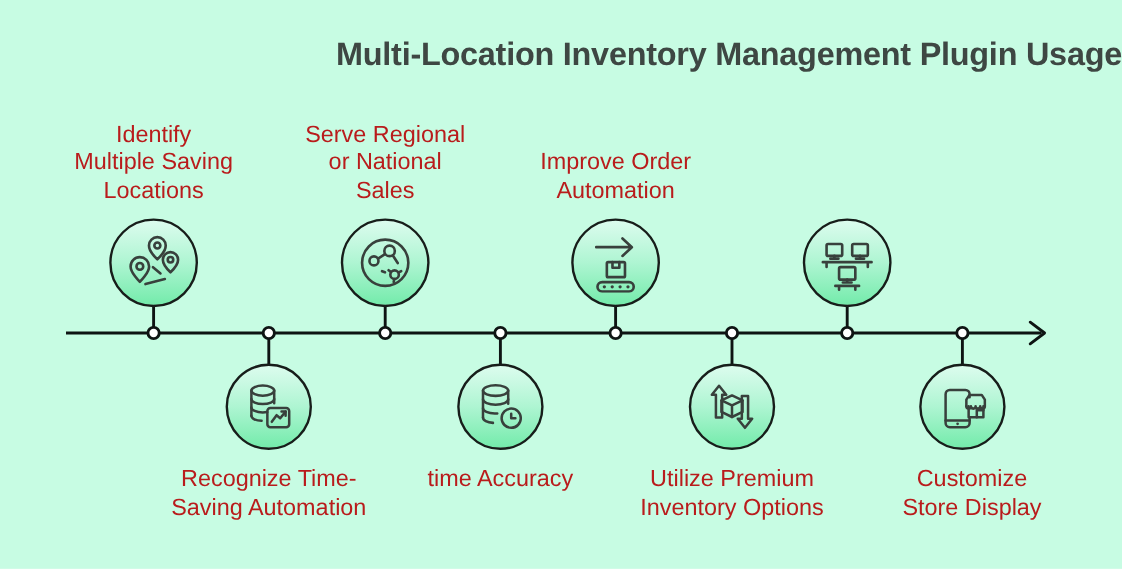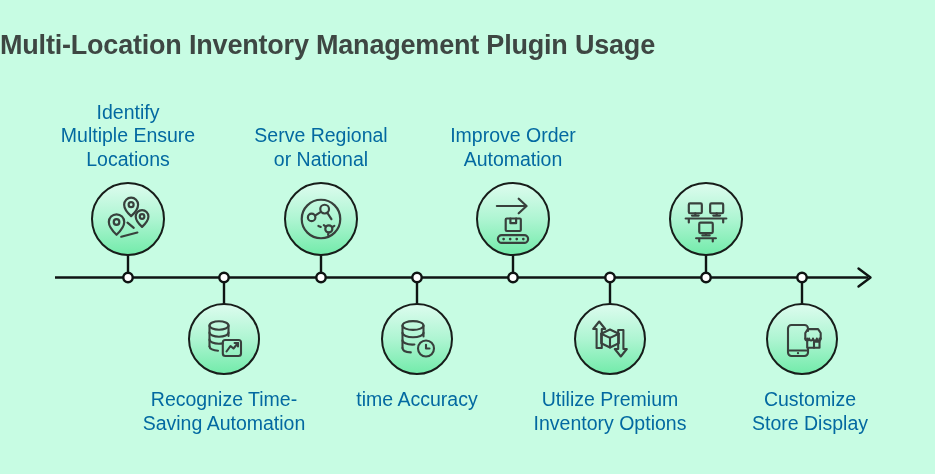--- a/index.html
+++ b/index.html
@@ -2,27 +2,27 @@
 <html><head>
 <meta charset="utf-8">
 <style>
   html,body{margin:0;padding:0;}
   .stage{
     position:relative;width:935px;height:474px;overflow:hidden;
     background:#c7fce3;
     font-family:"Liberation Sans",sans-serif;
   }
   .title{
-    position:absolute;left:0;top:30px;width:100%;text-align:left;
+    position:absolute;left:0;top:30px;width:100%;text-align:right;
     font-size:27px;font-weight:bold;color:#3e4743;letter-spacing:-0.2px;
   }
   .tl-svg{position:absolute;left:0;top:0;width:935px;height:474px;}
   .step-label{
     position:absolute;width:200px;text-align:center;
-    font-size:19.5px;line-height:23.5px;color:#0369a1;font-weight:400;
+    font-size:19.5px;line-height:23.5px;color:#b91c1c;font-weight:400;
   }
   .label-top{bottom:303px;}
   .label-bottom{top:388px;}
   .step-circle{
     position:absolute;border:2.6px solid #171d1a;border-radius:50%;
     background:linear-gradient(180deg,#dcfcee 0%,#aef5d2 50%,#74ebab 100%);
     display:flex;align-items:center;justify-content:center;box-sizing:border-box;
   }
   .circle-top{width:74px;height:74px;top:182px;}
   .circle-bottom{width:72px;height:72px;top:303px;}
@@ -61,21 +61,21 @@
         <circle cx="513" cy="277.5" r="4.7"></circle>
         <circle cx="610" cy="277.5" r="4.7"></circle>
         <circle cx="706" cy="277.5" r="4.7"></circle>
         <circle cx="802" cy="277.5" r="4.7"></circle>
       </g>
     </g>
   </svg>
 
   <div class="step-label label-top lx0">
     <div>Identify</div>
-    <div>Multiple Ensure</div>
+    <div>Multiple Saving</div>
     <div>Locations</div>
   </div>
   <div class="step-circle circle-top cx0">
     <svg class="icon" width="50" height="50" viewBox="0 0 48 48">
       <path d="M27 3.5c-3.7 0-6.7 3-6.7 6.7 0 4.8 6.7 11 6.7 11s6.7-6.2 6.7-11c0-3.7-3-6.7-6.7-6.7z"></path>
       <circle cx="27" cy="10.2" r="2.4"></circle>
       <path d="M13 19.5c-4.1 0-7.4 3.3-7.4 7.4 0 5.2 7.4 12.3 7.4 12.3s7.4-7.1 7.4-12.3c0-4.1-3.3-7.4-7.4-7.4z"></path>
       <circle cx="13" cy="26.9" r="2.7"></circle>
       <path d="M37.5 15.5c-3.4 0-6.1 2.7-6.1 6.1 0 4.3 6.1 10 6.1 10s6.1-5.7 6.1-10c0-3.4-2.7-6.1-6.1-6.1z"></path>
       <circle cx="37.5" cy="21.6" r="2.2"></circle>
@@ -96,20 +96,21 @@
     </svg>
   </div>
   <div class="step-label label-bottom lx1">
     <div>Recognize Time-</div>
     <div>Saving Automation</div>
   </div>
 
   <div class="step-label label-top lx2">
     <div>Serve Regional</div>
     <div>or National</div>
+    <div>Sales</div>
   </div>
   <div class="step-circle circle-top cx2">
     <svg class="icon" width="50" height="50" viewBox="0 0 48 48">
       <circle cx="24" cy="24" r="18.5"></circle>
       <circle cx="27.5" cy="14.5" r="4.2"></circle>
       <circle cx="15" cy="22.5" r="3.6"></circle>
       <path d="M18.3 20.7l5.5-3.6M30 18l4 6.2M21.5 30.7l2.3.9"></path>
       <circle cx="31.5" cy="33.5" r="3.4"></circle>
       <path d="M28.4 31.2l-1.7-1.3M34.9 31.7l1.9-1.1M31.2 37.3l-.4 2"></path>
     </svg>

